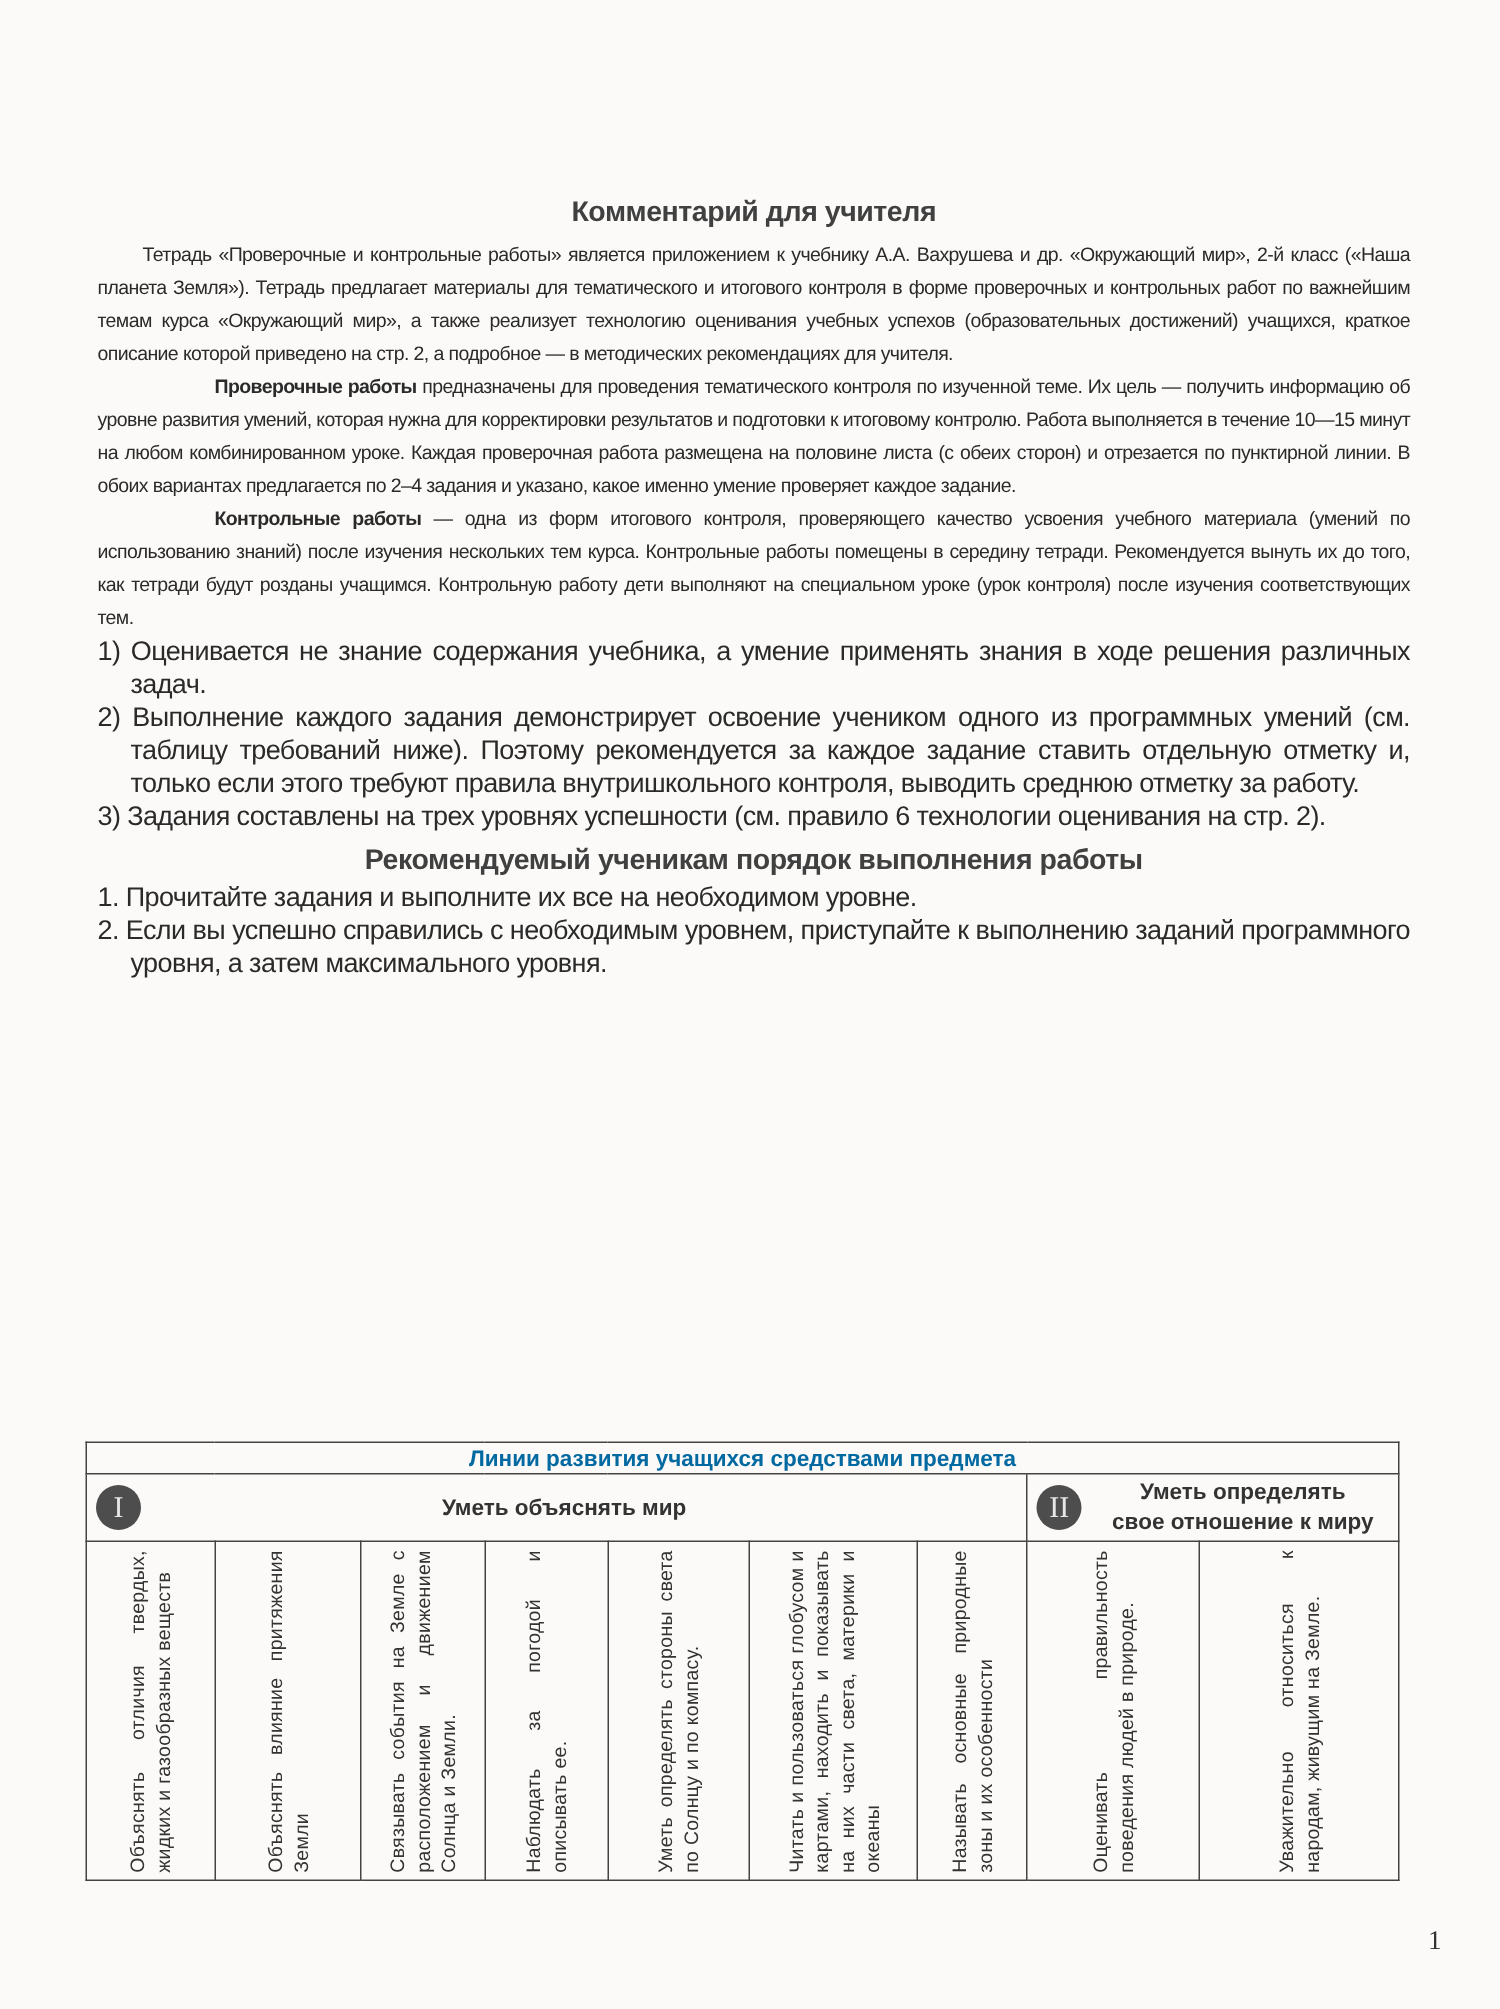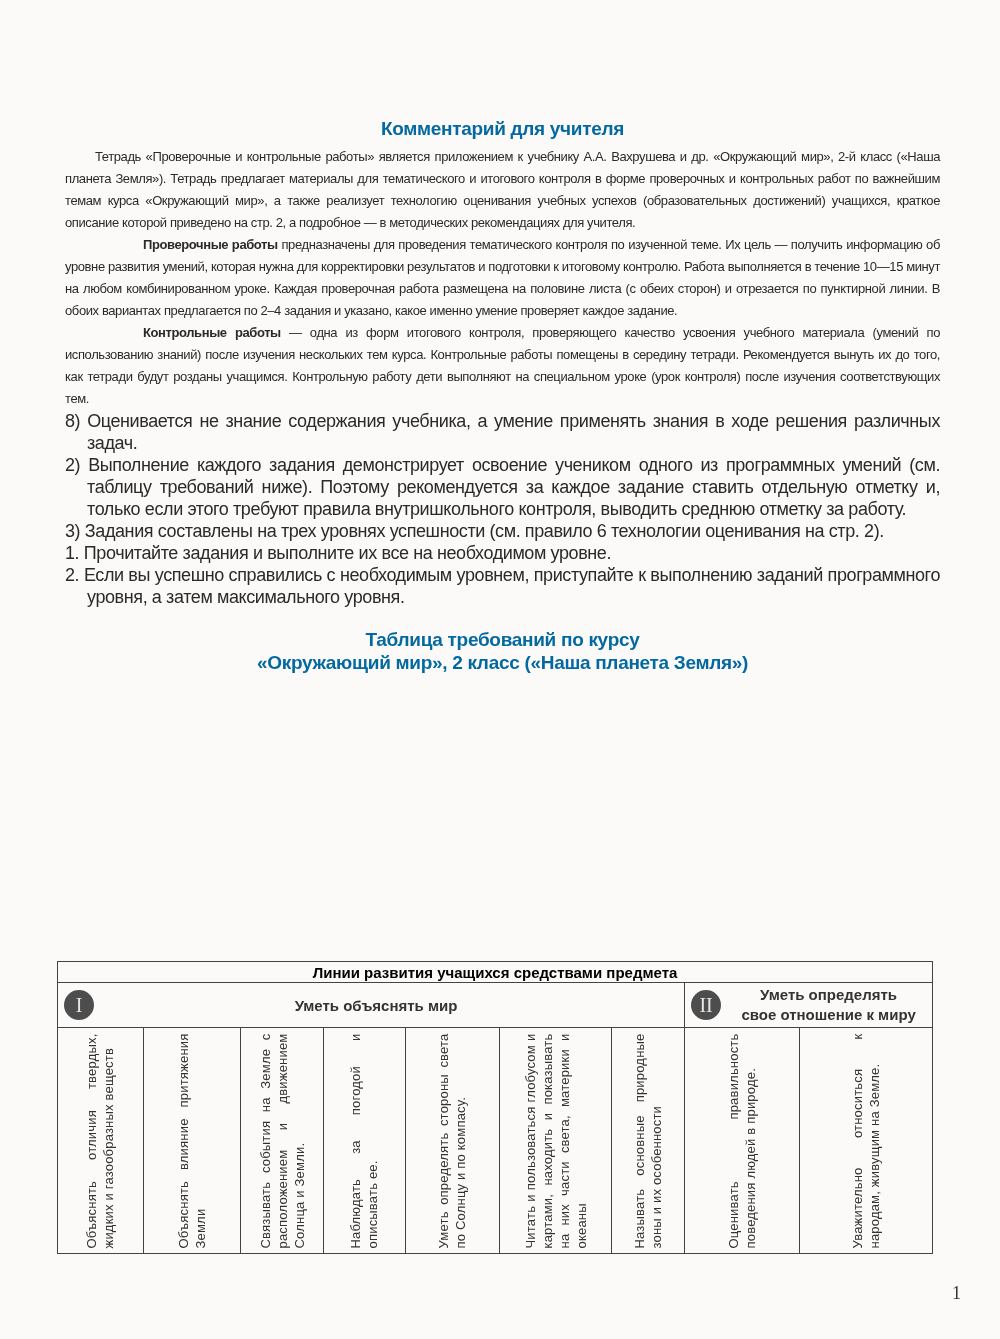--- a/index.html
+++ b/index.html
@@ -1,31 +1,31 @@
 <!DOCTYPE html>
 <html><head>
 <meta charset="utf-8">
 <style>
   html, body { margin:0; padding:0; }
   body {
     width:1000px; height:1339px; background:#fbfaf8; position:relative; overflow:hidden;
     font-family:"Liberation Sans Narrow","Liberation Sans", sans-serif; color:#2a2a2a;
   }
   .page { position:absolute; left:65px; top:118px; width:875px; }
-  .h { font-weight:bold; text-align:center; font-size:19px; margin:0; letter-spacing:-0.3px; color:#0369a1; }
+  .h { font-weight:bold; text-align:center; font-size:19px; margin:13px; letter-spacing:-0.3px; color:#404040; }
   .h1 { margin-bottom:6px; }
   p { margin:0; font-size:13px; line-height:22px; text-align:justify; text-indent:30px; letter-spacing:-0.4px; }
   p b { font-weight:bold;margin-left:48px; }
   .list { margin:0; padding:0; list-style:none; font-size:18px; line-height:22px; letter-spacing:-0.4px; }
   .list li { padding-left:22px; text-indent:-22px; text-align:justify; }
   .sec-h { margin-top:8px; margin-bottom:2px; }
   .table-title { margin-top:20px; line-height:23px; }
   table.req { position:absolute; left:57px; top:961px; width:876px; border-collapse:collapse; }
   table.req td { border:1.5px solid #444; padding:0; vertical-align:middle; }
-  .lines-head { text-align:center; font-weight:bold; font-size:15px; height:20px; color:#000000; }
+  .lines-head { text-align:center; font-weight:bold; font-size:15px; height:20px; color:#0369a1; }
   .grp { height:44px; font-weight:bold; font-size:15px; color:#333; position:relative; }
   .grp .circle {
     position:absolute; left:6px; top:7px; width:30px; height:30px; border-radius:50%;
     background:#4d4d4d; color:#e6e6e6; font-family:"Liberation Serif", serif; font-size:20px;
     display:flex; align-items:center; justify-content:center; font-weight:normal;
   }
   .grp .label { display:block; text-align:center; padding-left:10px; }
   .grp2 .label { padding-left:40px; line-height:20px; }
   .cell { height:225px; position:relative; }
   .rot {
@@ -39,34 +39,31 @@
 </head>
 <body>
 
 <div class="page">
   <h2 class="h h1">Комментарий для учителя</h2>
   <p>Тетрадь «Проверочные и контрольные работы» является приложением к учебнику А.А. Вахрушева и др. «Окружающий мир», 2-й класс («Наша планета Земля»). Тетрадь предлагает материалы для тематического и итогового контроля в форме проверочных и контрольных работ по важнейшим темам курса «Окружающий мир», а также реализует технологию оценивания учебных успехов (образовательных достижений) учащихся, краткое описание которой приведено на стр. 2, а подробное — в методических рекомендациях для учителя.</p>
   <p><b>Проверочные работы</b><span> предназначены для проведения тематического контроля по изученной теме. Их цель — получить информацию об уровне развития умений, которая нужна для корректировки результатов и подготовки к итоговому контролю. Работа выполняется в течение 10—15 минут на любом комбинированном уроке. Каждая проверочная работа размещена на половине листа (с обеих сторон) и отрезается по пунктирной линии. В обоих вариантах предлагается по 2–4 задания и указано, какое именно умение проверяет каждое задание.</span></p>
   <p><b>Контрольные работы</b><span> — одна из форм итогового контроля, проверяющего качество усвоения учебного материала (умений по использованию знаний) после изучения нескольких тем курса. Контрольные работы помещены в середину тетради. Рекомендуется вынуть их до того, как тетради будут розданы учащимся. Контрольную работу дети выполняют на специальном уроке (урок контроля) после изучения соответствующих тем.</span></p>
 
   <ul class="list">
-    <li>8) Оценивается не знание содержания учебника, а умение применять знания в ходе решения различных задач.</li>
+    <li>1) Оценивается не знание содержания учебника, а умение применять знания в ходе решения различных задач.</li>
     <li>2) Выполнение каждого задания демонстрирует освоение учеником одного из программных умений (см. таблицу требований ниже). Поэтому рекомендуется за каждое задание ставить отдельную отметку и, только если этого требуют правила внутришкольного контроля, выводить среднюю отметку за работу.</li>
     <li>3) Задания составлены на трех уровнях успешности (см. правило 6 технологии оценивания на стр. 2).</li>
   </ul>
 
+  <h3 class="h sec-h">Рекомендуемый ученикам порядок выполнения работы</h3>
   <ul class="list">
     <li>1. Прочитайте задания и выполните их все на необходимом уровне.</li>
     <li>2. Если вы успешно справились с необходимым уровнем, приступайте к выполнению заданий программного уровня, а затем максимального уровня.</li>
   </ul>
 
-  <h3 class="h table-title">
-    <span>Таблица требований по курсу</span><br>
-    <span>«Окружающий мир», 2 класс («Наша планета Земля»)</span>
-  </h3>
 </div>
 
 <table class="req">
   <colgroup>
     <col style="width:86px">
       <col style="width:97px">
       <col style="width:83px">
       <col style="width:82px">
     <col style="width:95px">
       <col style="width:112px">

